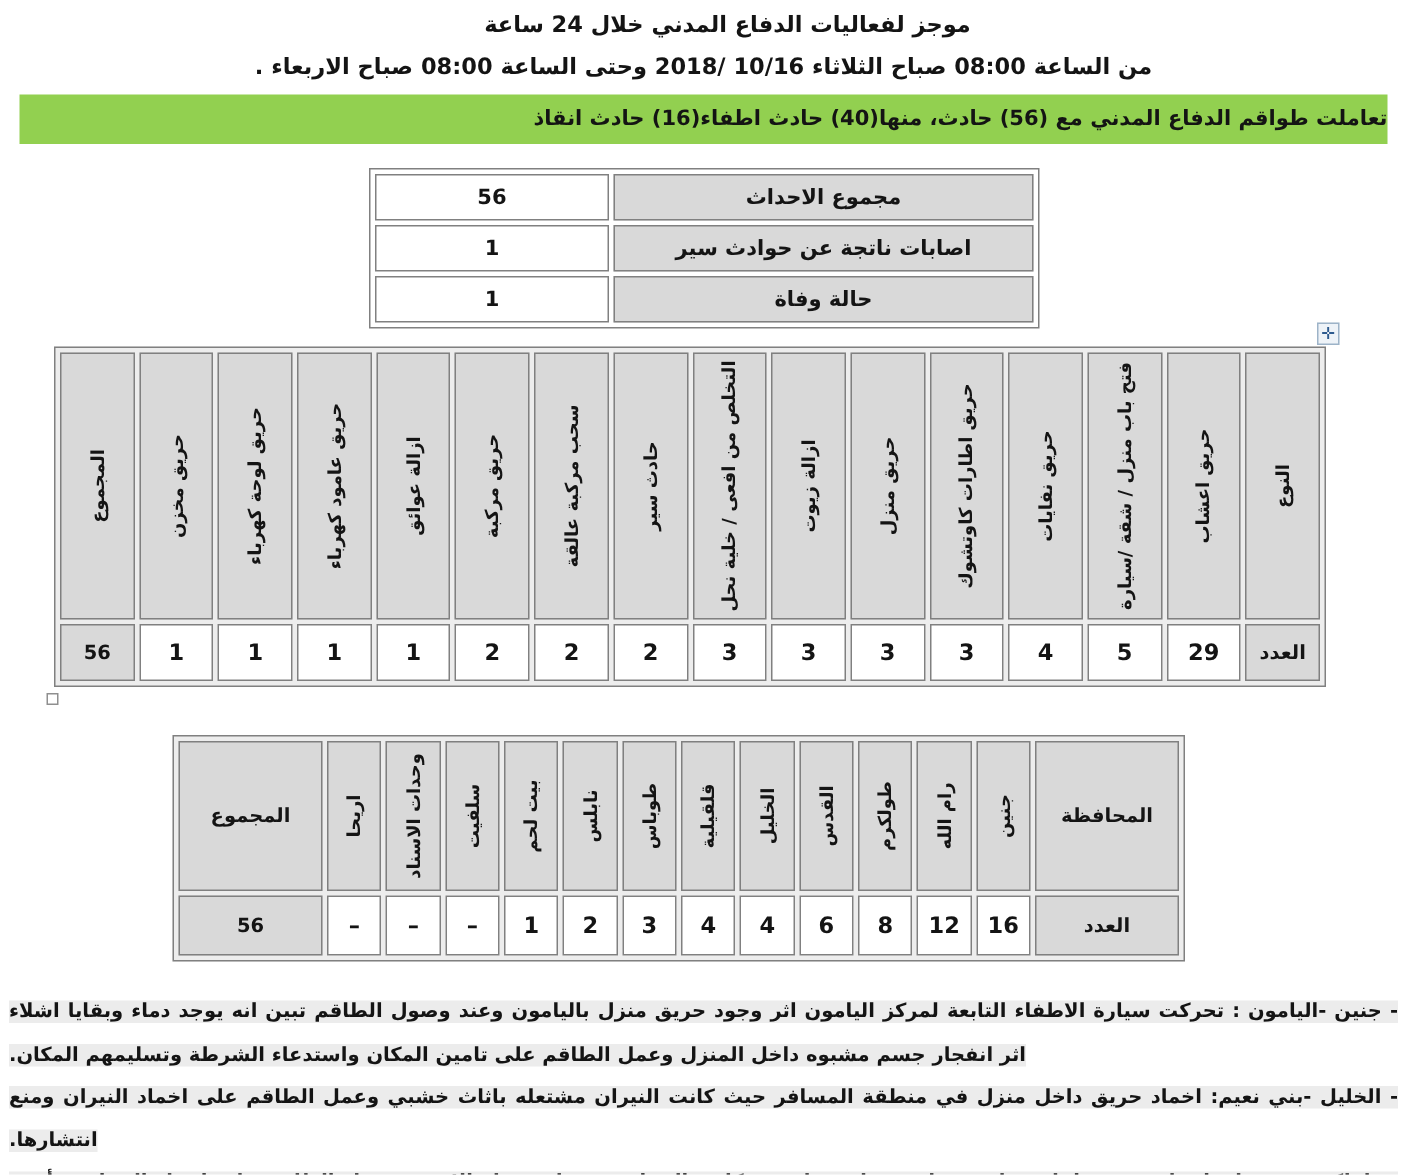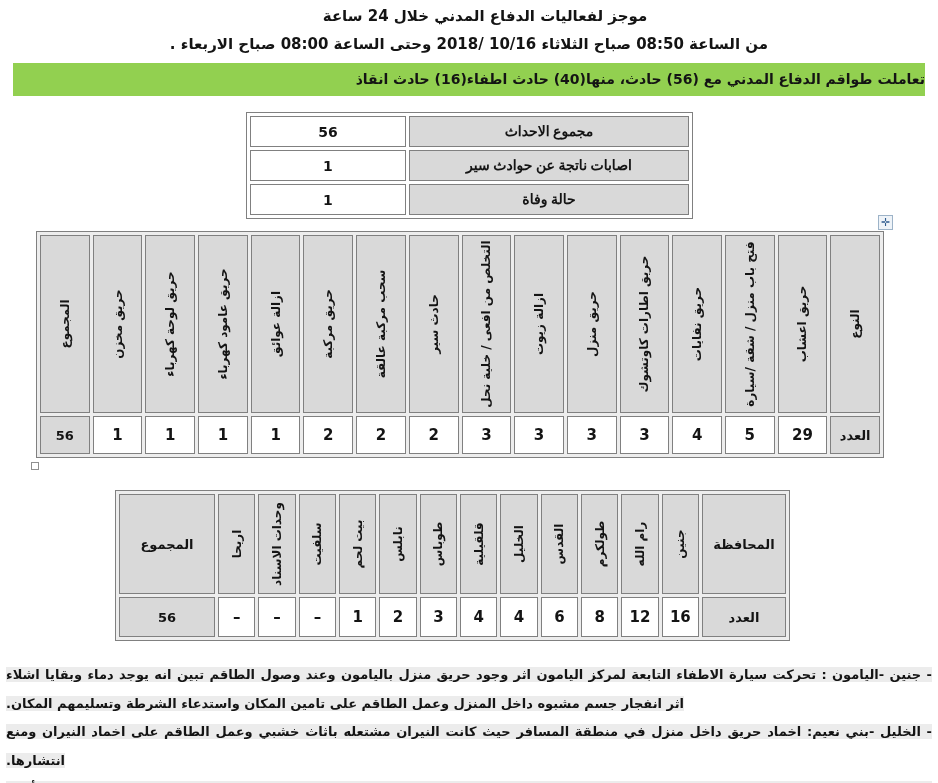--- a/index.html
+++ b/index.html
@@ -27,21 +27,21 @@
   
   table{border-collapse:separate;}
   .summary{
     margin:16px auto 0 auto;width:447px;table-layout:fixed;
     border:1px solid var(--border);border-spacing:3px;background:#fff;
   }
   .summary td{
     border:1px solid var(--border);height:31px;
     text-align:center;vertical-align:middle;font-size:14px;font-weight:bold;
   }
-  .summary td.lab{background:var(--cellgray);width:64%;font-family:Liberation Serif, serif;}
+  .summary td.lab{background:var(--cellgray);width:64%;}
   .summary td.val{background:#fff;}
   
   .bigwrap{position:relative;margin:12px 54px 0 36px;}
   .govwrap{position:relative;margin:32px 148px 0 115px;}
   .wide{
     width:100%;table-layout:fixed;background:var(--tbg);
     border:1px solid var(--border);border-spacing:3px;
   }
   .wide th,.wide td{border:1px solid var(--border);padding:0;}
   .wide th{
@@ -77,21 +77,21 @@
   .notes p{
     margin:0;text-align:justify;text-align-last:left;direction:rtl;
   }
   .notes .hl{background:#ececec;}
 </style>
 </head>
 <body>
 
 <div class="title">موجز لفعاليات الدفاع المدني خلال 24 ساعة</div>
 
-<div class="subtitle"><span>من الساعة 08:50 صباح الثلاثاء </span><span dir="ltr">2018/ 10/16</span><span> وحتى الساعة 08:00 صباح الاربعاء .</span></div>
+<div class="subtitle"><span>من الساعة 08:00 صباح الثلاثاء </span><span dir="ltr">2018/ 10/16</span><span> وحتى الساعة 08:00 صباح الاربعاء .</span></div>
 
 <div class="banner">تعاملت طواقم الدفاع المدني مع (56) حادث، منها(40) حادث اطفاء(16) حادث انقاذ</div>
 
 <table class="summary">
   <tbody>
       <tr>
         <td class="lab">مجموع الاحداث</td>
         <td class="val">56</td>
       </tr>
       <tr>
@@ -179,21 +179,21 @@
         </tr>
     </tbody>
   </table>
   <div class="resizehandle"></div>
 </div>
 
 <div class="govwrap">
   <table class="wide gov">
     <tbody>
       <tr id="gov-head">
-          <th style="width: 84px;">المحافظة</th>
+          <th style="width: 96px;">المحافظة</th>
           <th>
             <span class="vtext">جنين</span>
           </th>
           <th>
             <span class="vtext">رام الله</span>
           </th>
           <th>
             <span class="vtext">طولكرم</span>
           </th>
           <th>

